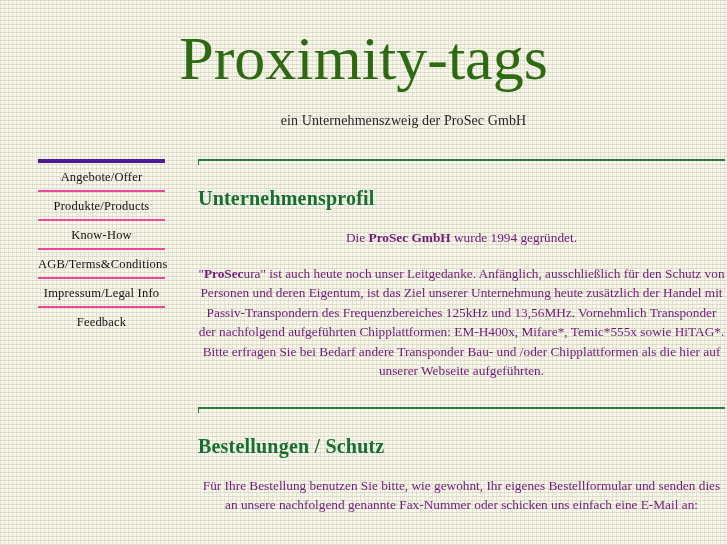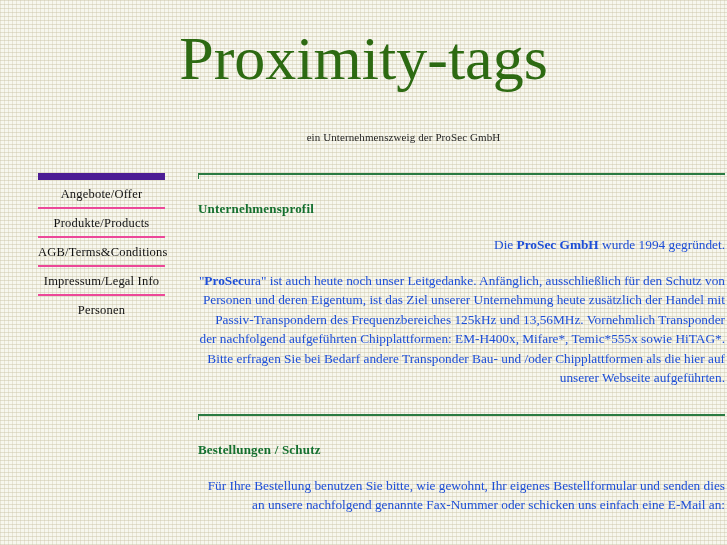--- a/index.html
+++ b/index.html
@@ -36,23 +36,23 @@
     font-family: "Liberation Serif", "DejaVu Serif", serif;
     font-size: 62px;
     line-height: 1.05;
     color: #2d6a12;
     font-weight: normal;
     letter-spacing: 0px;
     margin: 0;
     padding: 0 0 0 0;
   }
   #site-subtitle {
-    font-size: 11px;
+    font-size: 14px;
     color: #252525;
-    margin: 40px 0 0 0;
+    margin: 22px 0 0 0;
     padding-left: 80px;
     letter-spacing: 0.1px;
   }
 
   
   #page-body {
     display: flex;
     align-items: flex-start;
     margin-top: 30px;
   }
@@ -69,51 +69,51 @@
     text-align: center;
     font-size: 12.5px;
     color: #111111;
     text-decoration: none;
     padding: 4px 0 5px 0;
     margin: 0 25px 0 38px;
     border-top: 2px solid #ec4899;
     letter-spacing: 0.2px;
     cursor: pointer;
   }
-  .nav-item:first-child { border-top: 7px solid #4c1d95; }
+  .nav-item:first-child { border-top: 4px solid #4c1d95; }
   .nav-item-label { display: block; padding-top: 3px; }
 
   
   #main {
     flex: 1 1 auto;
     padding-right: 2px;
     padding-left: 8px;
   }
   .section-rule {
     border: none;
     border-top: 2px solid #2a7a42;
     border-left: 1px solid #2a7a42;
     height: 4px;
     margin: 0 0 0 0;
     padding: 0;
     background: transparent;
   }
   .section-heading {
-    font-size: 13px;
+    font-size: 20px;
     font-weight: bold;
     color: #15702f;
     margin: 22px 0 18px 0;
     letter-spacing: 0.2px;
   }
   .para {
     font-size: 13.3px;
     line-height: 19.5px;
-    color: #1d4ed8;
+    color: #701a75;
     margin: 0 0 16px 0;
-    text-align: right;
+    text-align: center;
   }
   .para.tight { margin-bottom: 0; }
   .para b { font-weight: bold; }
   #orders-section { margin-top: 26px; }
 </style>
 </head>
 <body>
 
 <div id="site-header">
   <h1 id="site-title">Proximity-tags</h1>
@@ -123,27 +123,30 @@
 <div id="page-body">
 
   <nav id="sidebar">
     <a class="nav-item">
       <span class="nav-item-label">Angebote/Offer</span>
     </a>
     <a class="nav-item">
       <span class="nav-item-label">Produkte/Products</span>
     </a>
     <a class="nav-item">
+      <span class="nav-item-label">Know-How</span>
+    </a>
+    <a class="nav-item">
       <span class="nav-item-label">AGB/Terms&amp;Conditions</span>
     </a>
     <a class="nav-item">
       <span class="nav-item-label">Impressum/Legal Info</span>
     </a>
     <a class="nav-item">
-      <span class="nav-item-label">Personen</span>
+      <span class="nav-item-label">Feedback</span>
     </a>
   </nav>
 
   <main id="main">
 
     <section>
       <hr class="section-rule">
       <h2 class="section-heading">Unternehmensprofil</h2>
 
       <p class="para"><span>Die </span><b>ProSec GmbH</b><span> wurde 1994 gegründet.</span></p>

